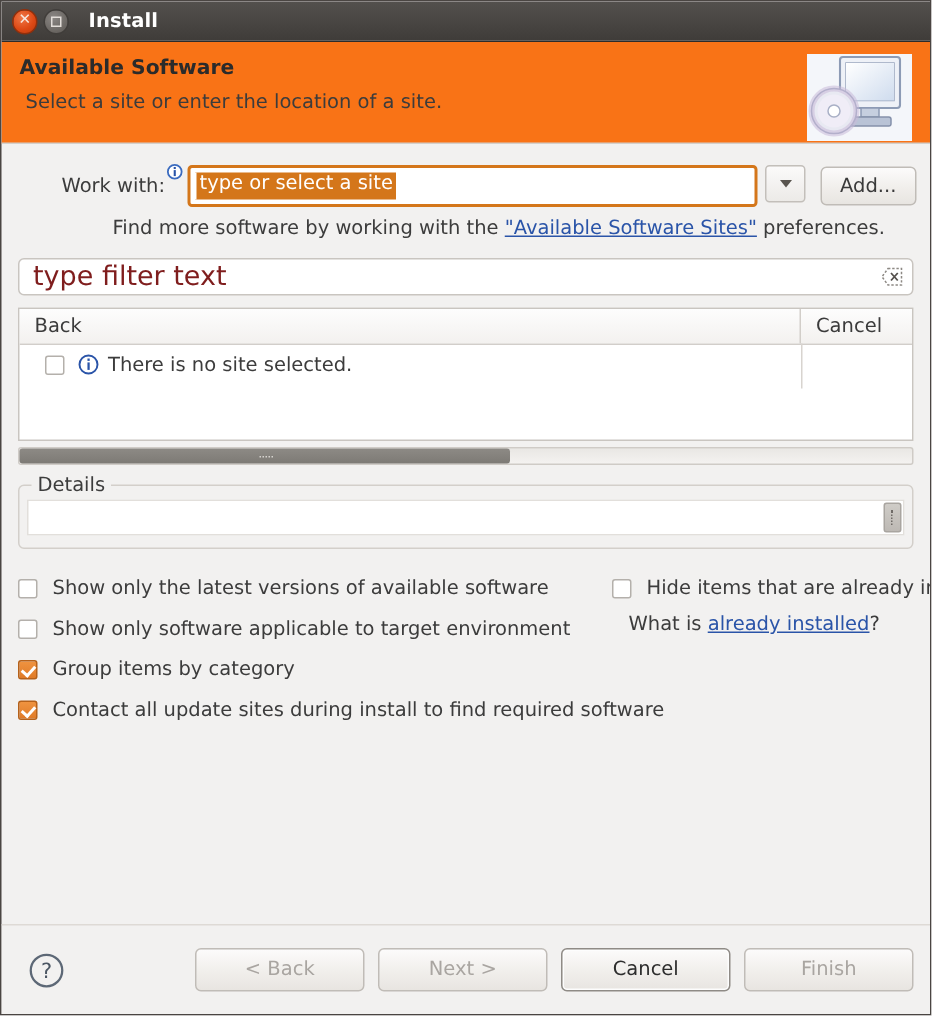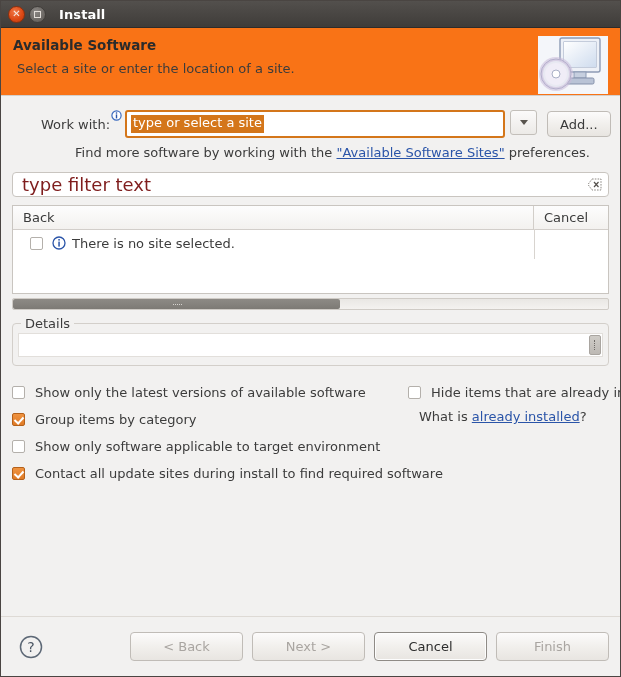--- a/index.html
+++ b/index.html
@@ -568,26 +568,26 @@
         <span class="vthumb"></span>
       </div>
     </div>
 
     <div class="options">
       <div class="optrow">
         <span class="cb"></span>
         <span class="opt-label">Show only the latest versions of available software</span>
       </div>
       <div class="optrow">
+        <span class="cb"></span>
+        <span class="opt-label">Show only software applicable to target environment</span>
+      </div>
+      <div class="optrow">
         <span class="cb checked"></span>
         <span class="opt-label">Group items by category</span>
-      </div>
-      <div class="optrow">
-        <span class="cb"></span>
-        <span class="opt-label">Show only software applicable to target environment</span>
       </div>
       <div class="optrow">
         <span class="cb checked"></span>
         <span class="opt-label">Contact all update sites during install to find required software</span>
       </div>
 
       <div class="opt-right">
         <div class="optrow">
           <span class="cb"></span>
           <span class="opt-label">Hide items that are already installed</span>

